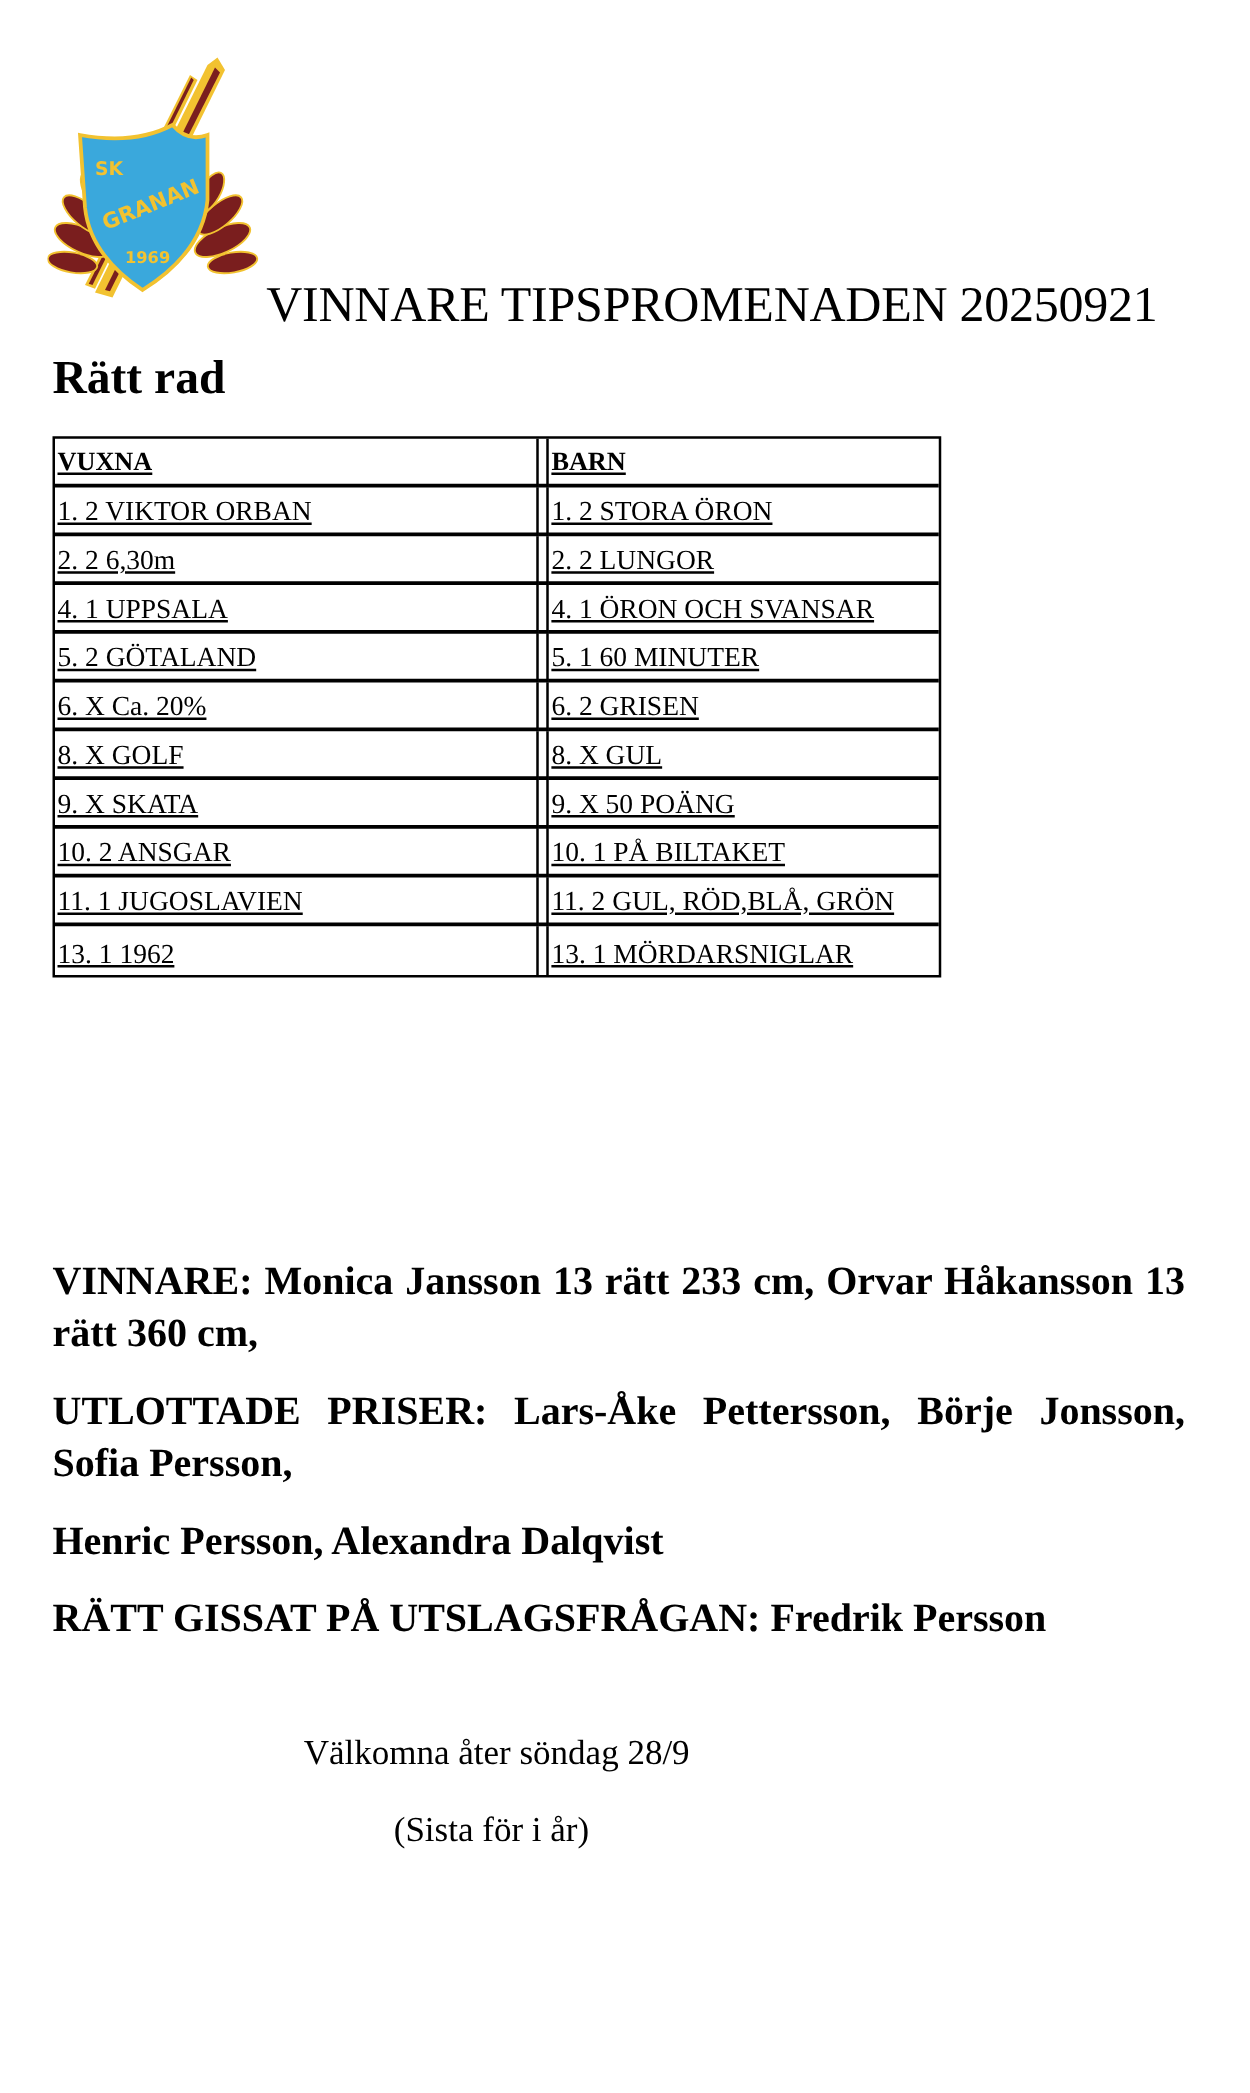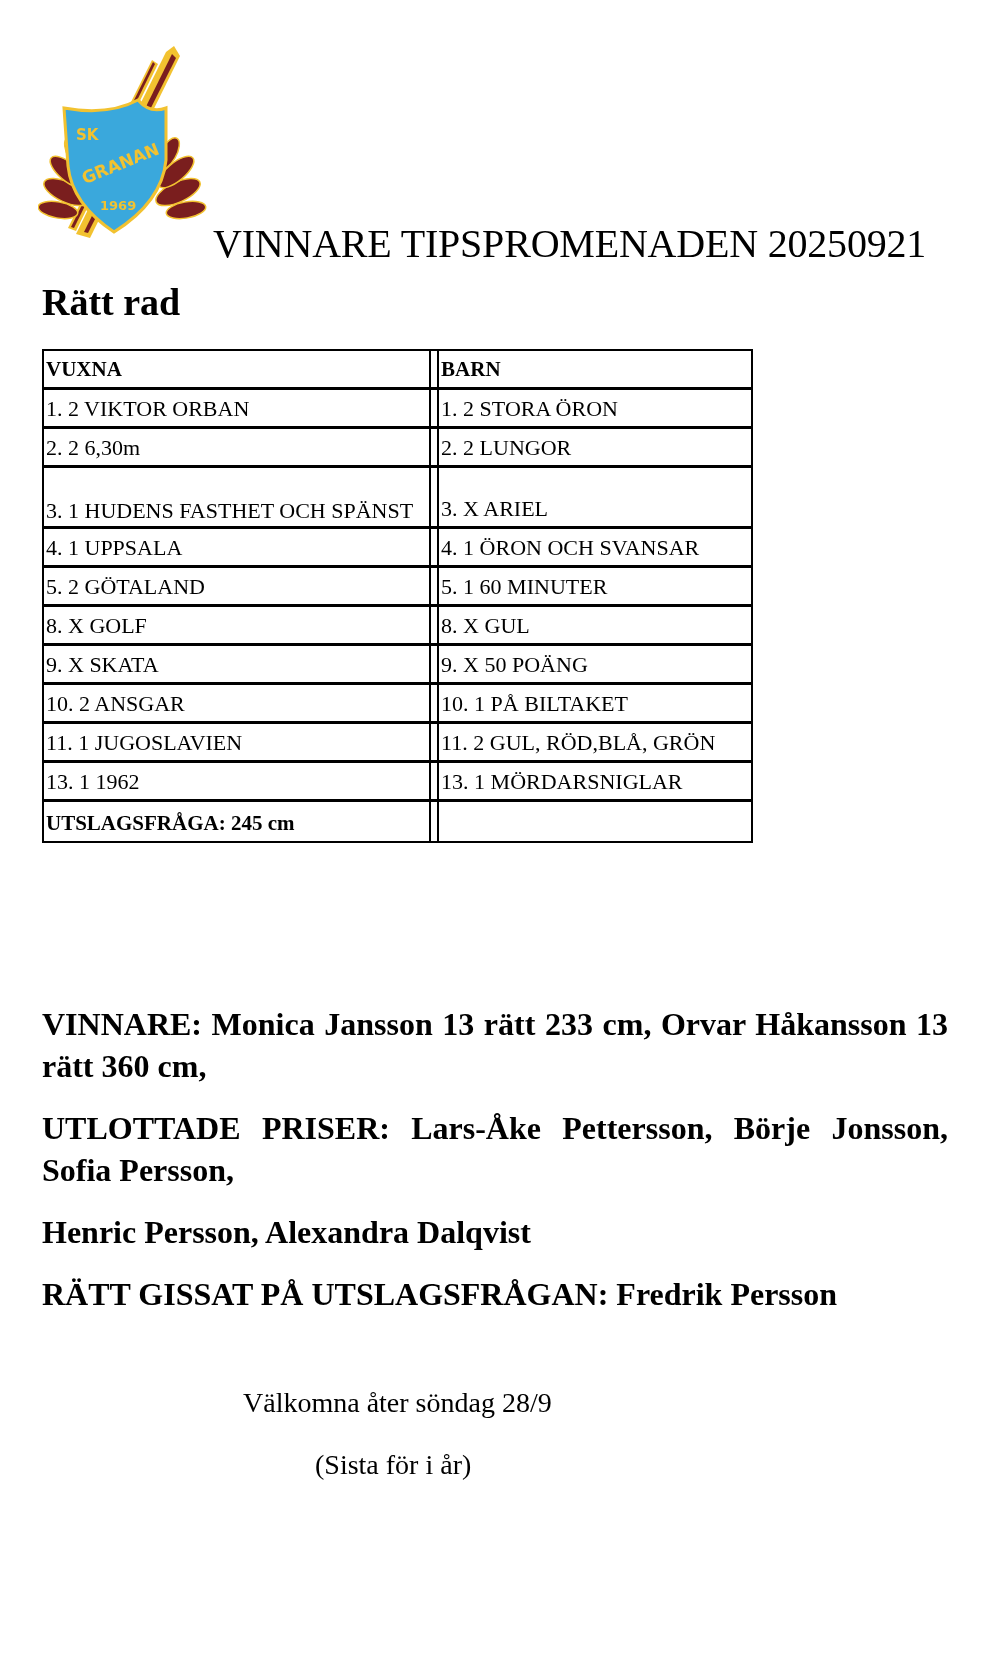--- a/index.html
+++ b/index.html
@@ -12,21 +12,21 @@
                font-weight: normal; white-space: nowrap; letter-spacing: -0.2px; }
 
   .section-heading { position: absolute; left: 42px; top: 280px; font-size: 38px;
                      font-weight: bold; white-space: nowrap; }
 
   .answers-table { position: absolute; left: 42px; top: 349px; width: 711px;
                    border-collapse: separate; border-spacing: 0;
                    border: 2px solid #000; font-size: 22px; }
   .answers-table td { border-bottom: 3px solid #000; padding: 0 2px; height: 39px;
                       vertical-align: bottom; line-height: 25px; white-space: nowrap;
-                      padding-bottom: 5px; box-sizing: border-box; }
+                      padding-bottom: 5px; box-sizing: border-box; text-decoration: underline; }
   .answers-table tr:last-child td { border-bottom: none; }
   .answers-table td.left { width: 386px; border-right: 2px solid #000; }
   .answers-table td.gap { width: 8px; padding: 0; border-right: 2px solid #000; }
   .answers-table td.right { width: 311px; }
   .answers-table td.wrap { white-space: normal; line-height: 27px; padding-bottom: 2px; }
   .answers-table tr.tall td { height: 61px; }
   .answers-table .bold { font-weight: bold; font-size: 21px; }
 
   .results { position: absolute; left: 42px; top: 1003px; width: 906px;
              font-size: 32px; font-weight: bold; line-height: 42px; }
@@ -82,34 +82,34 @@
   <tr>
     <td class="left">1. 2  VIKTOR ORBAN</td>
     <td class="gap"></td>
     <td class="right">1. 2   STORA ÖRON</td>
   </tr>
   <tr>
     <td class="left">2. 2  6,30m</td>
     <td class="gap"></td>
     <td class="right">2. 2  LUNGOR</td>
   </tr>
-  <tr class="tall">
-    <td class="left wrap">3. 1  HUDENS FASTHET OCH SPÄNST</td>
-    <td class="gap"></td>
-    <td class="right">3. X  ARIEL</td>
-  </tr>
   <tr>
     <td class="left">4. 1  UPPSALA</td>
     <td class="gap"></td>
     <td class="right">4. 1  ÖRON OCH SVANSAR</td>
   </tr>
   <tr>
     <td class="left">5. 2  GÖTALAND</td>
     <td class="gap"></td>
     <td class="right">5. 1  60 MINUTER</td>
+  </tr>
+  <tr>
+    <td class="left">6. X  Ca. 20%</td>
+    <td class="gap"></td>
+    <td class="right">6. 2  GRISEN</td>
   </tr>
   <tr>
     <td class="left">8.  X  GOLF</td>
     <td class="gap"></td>
     <td class="right">8. X  GUL</td>
   </tr>
   <tr>
     <td class="left">9. X  SKATA</td>
     <td class="gap"></td>
     <td class="right">9. X  50 POÄNG</td>
@@ -122,25 +122,20 @@
   <tr>
     <td class="left">11. 1  JUGOSLAVIEN</td>
     <td class="gap"></td>
     <td class="right">11. 2  GUL, RÖD,BLÅ, GRÖN</td>
   </tr>
   <tr>
     <td class="left">13. 1  1962</td>
     <td class="gap"></td>
     <td class="right">13. 1 MÖRDARSNIGLAR</td>
   </tr>
-  <tr>
-    <td class="left bold">UTSLAGSFRÅGA: 245 cm</td>
-    <td class="gap"></td>
-    <td class="right"></td>
-  </tr>
 </tbody>
   </table>
 
 <div class="results">
   <p>VINNARE: Monica Jansson 13 rätt 233 cm, Orvar Håkansson 13 rätt 360 cm,</p>
   <p>UTLOTTADE PRISER: Lars-Åke Pettersson, Börje Jonsson, Sofia Persson,</p>
   <p class="single">Henric Persson, Alexandra Dalqvist</p>
   <p class="single">RÄTT GISSAT PÅ UTSLAGSFRÅGAN: Fredrik Persson</p>
 </div>
 

